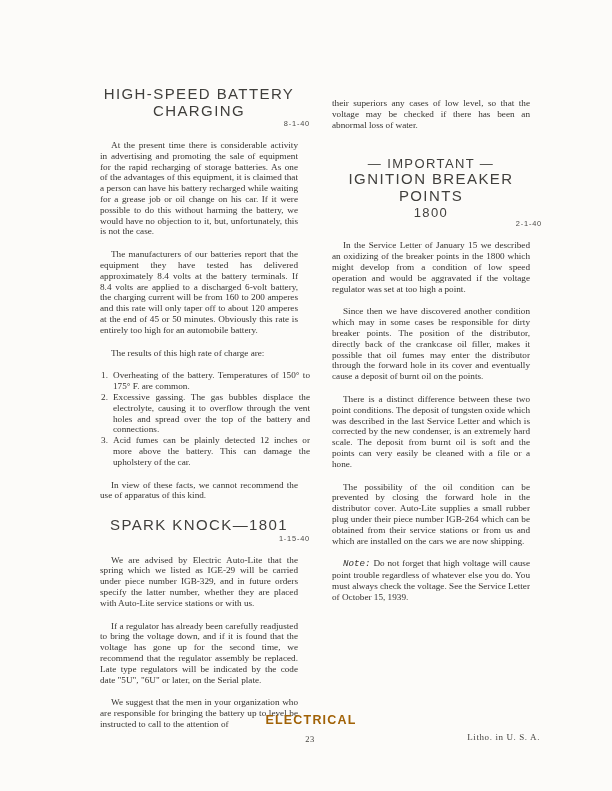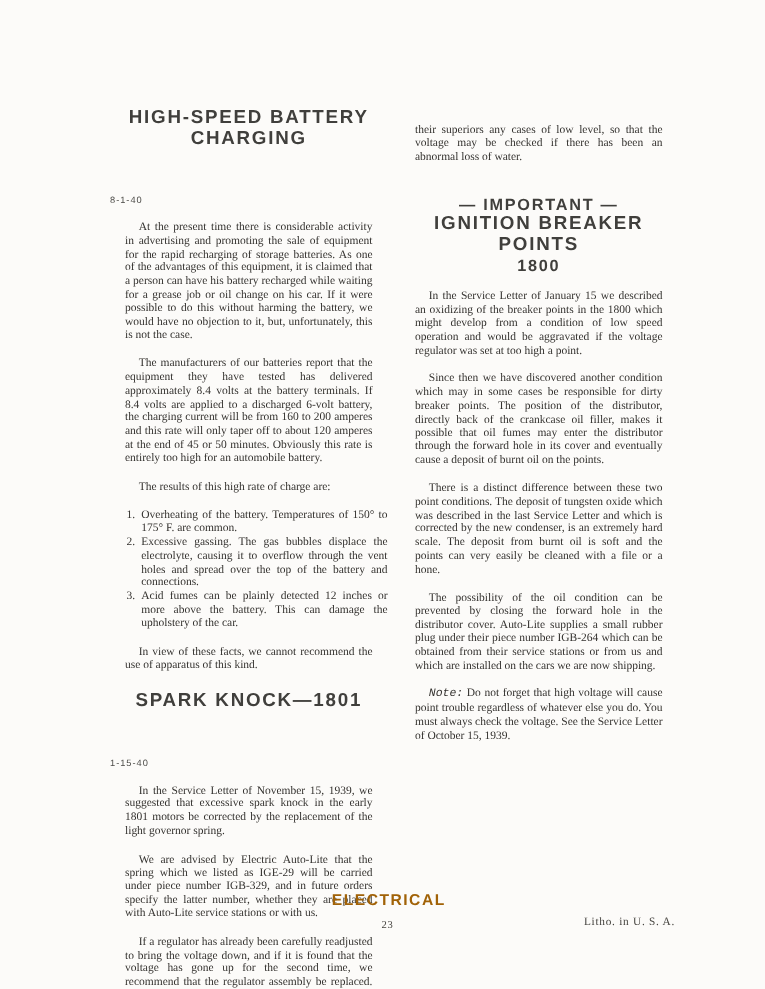--- a/index.html
+++ b/index.html
@@ -18,34 +18,34 @@
     font-size:9.2px; line-height:10.8px;
     text-align:justify;
   }
   .col-left  { left:88px; }
   .col-right { left:320px; }
   p { margin:12px; text-indent:11px; }
   p.noindent { text-indent:0; }
 
   .art-head {
     font-family:"Liberation Sans", sans-serif;
-    font-weight:bold;
+    font-weight:normal;
     text-align:center;
     color:#403f3c;
     letter-spacing:1.4px;
     text-indent:0;
   }
   .h-large { font-size:15px; line-height:16.5px; }
   .h-kicker { font-size:13px; line-height:14px; margin-top:27px; }
   .h-model { font-size:13px; line-height:13px; margin-top:2px; }
   .h-date {
     font-family:"Liberation Sans", sans-serif;
     font-size:7.4px; line-height:9px;
-    text-align:left; letter-spacing:0.8px;
-    color:#4b4a47; margin-bottom:4px; text-indent:0;margin-top:36px;
+    text-align:right; letter-spacing:0.8px;
+    color:#4b4a47; margin-bottom:4px; text-indent:0;
   }
   .a2-head { margin-top:16px; }
 
   .list { margin:0 0 0 6px; }
   .list-item { display:flex; }
   .list-item .num { flex:0 0 14px; text-align:right; margin-right:5px; }
   .list-item .itext { flex:1; text-align:justify; }
 
   .note-label { font-style:italic;font-family:Liberation Mono, monospace; }
 
@@ -96,32 +96,32 @@
         <span class="num">3.</span>
         <span class="itext">Acid fumes can be plainly detected 12 inches or more above the battery. This can damage the upholstery of the car.</span>
       </div>
     </div>
 
     <p>In view of these facts, we cannot recommend the use of apparatus of this kind.</p>
 
     <div class="art-head h-large a2-head">SPARK KNOCK—1801</div>
     <div class="h-date">1-15-40</div>
 
-    <p>In the Service Letter of November 15, 1939, we suggested that excessive spark knock in the early 1801 motors be corrected by the replacement of the light governor spring.</p>
     <p>We are advised by Electric Auto-Lite that the spring which we listed as IGE-29 will be carried under piece number IGB-329, and in future orders specify the latter number, whether they are placed with Auto-Lite service stations or with us.</p>
     <p>If a regulator has already been carefully readjusted to bring the voltage down, and if it is found that the voltage has gone up for the second time, we recommend that the regulator assembly be replaced. Late type regulators will be indicated by the code date "5U", "6U" or later, on the Serial plate.</p>
     <p>We suggest that the men in your organization who are responsible for bringing the battery up to level be instructed to call to the attention of</p>
   </div>
 
   <div class="col col-right">
     <p class="noindent">their superiors any cases of low level, so that the voltage may be checked if there has been an abnormal loss of water.</p>
 
     <div class="art-head h-kicker">— IMPORTANT —</div>
     <div class="art-head h-large">IGNITION BREAKER POINTS</div>
     <div class="art-head h-model">1800</div>
+    <div class="h-date">2-1-40</div>
 
     <p>In the Service Letter of January 15 we described an oxidizing of the breaker points in the 1800 which might develop from a condition of low speed operation and would be aggravated if the voltage regulator was set at too high a point.</p>
     <p>Since then we have discovered another condition which may in some cases be responsible for dirty breaker points. The position of the distributor, directly back of the crankcase oil filler, makes it possible that oil fumes may enter the distributor through the forward hole in its cover and eventually cause a deposit of burnt oil on the points.</p>
     <p>There is a distinct difference between these two point conditions. The deposit of tungsten oxide which was described in the last Service Letter and which is corrected by the new condenser, is an extremely hard scale. The deposit from burnt oil is soft and the points can very easily be cleaned with a file or a hone.</p>
     <p>The possibility of the oil condition can be prevented by closing the forward hole in the distributor cover. Auto-Lite supplies a small rubber plug under their piece number IGB-264 which can be obtained from their service stations or from us and which are installed on the cars we are now shipping.</p>
     <p><span class="note-label">Note:</span><span> Do not forget that high voltage will cause point trouble regardless of whatever else you do. You must always check the voltage. See the Service Letter of October 15, 1939.</span></p>
   </div>
 
   <div class="footer-section">ELECTRICAL</div>
   <div class="footer-pagenum">23</div>

